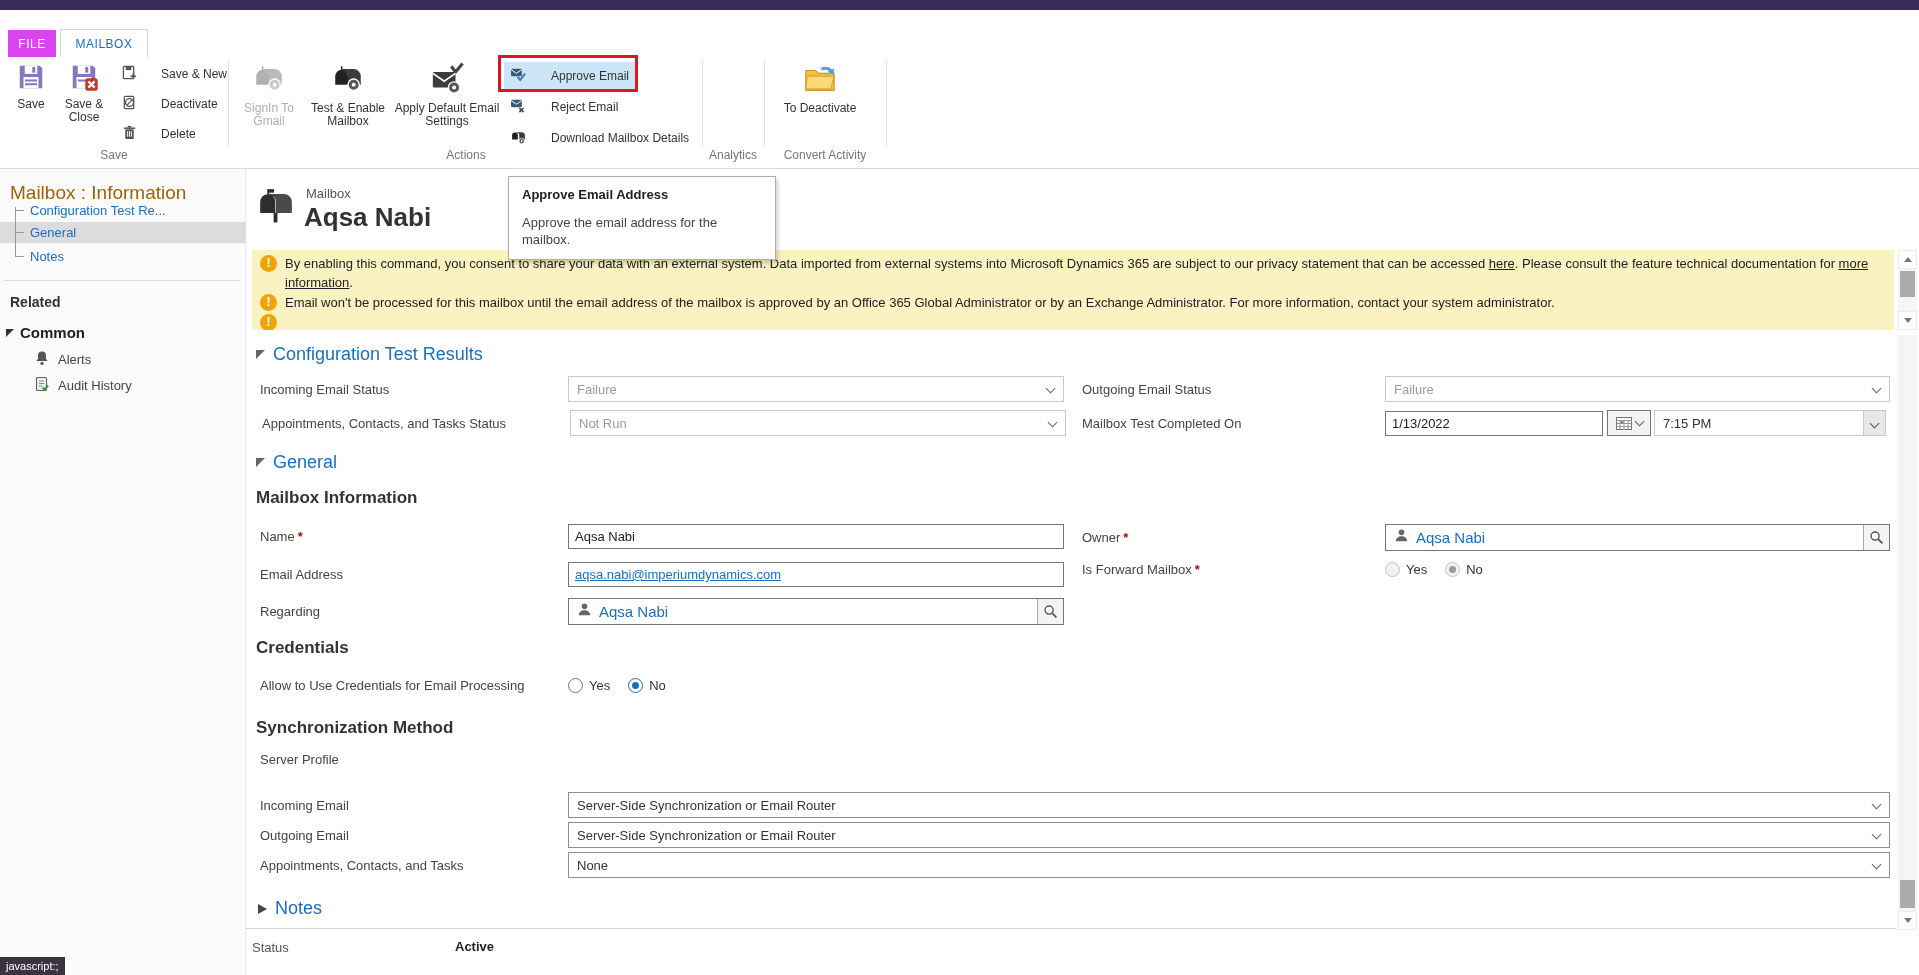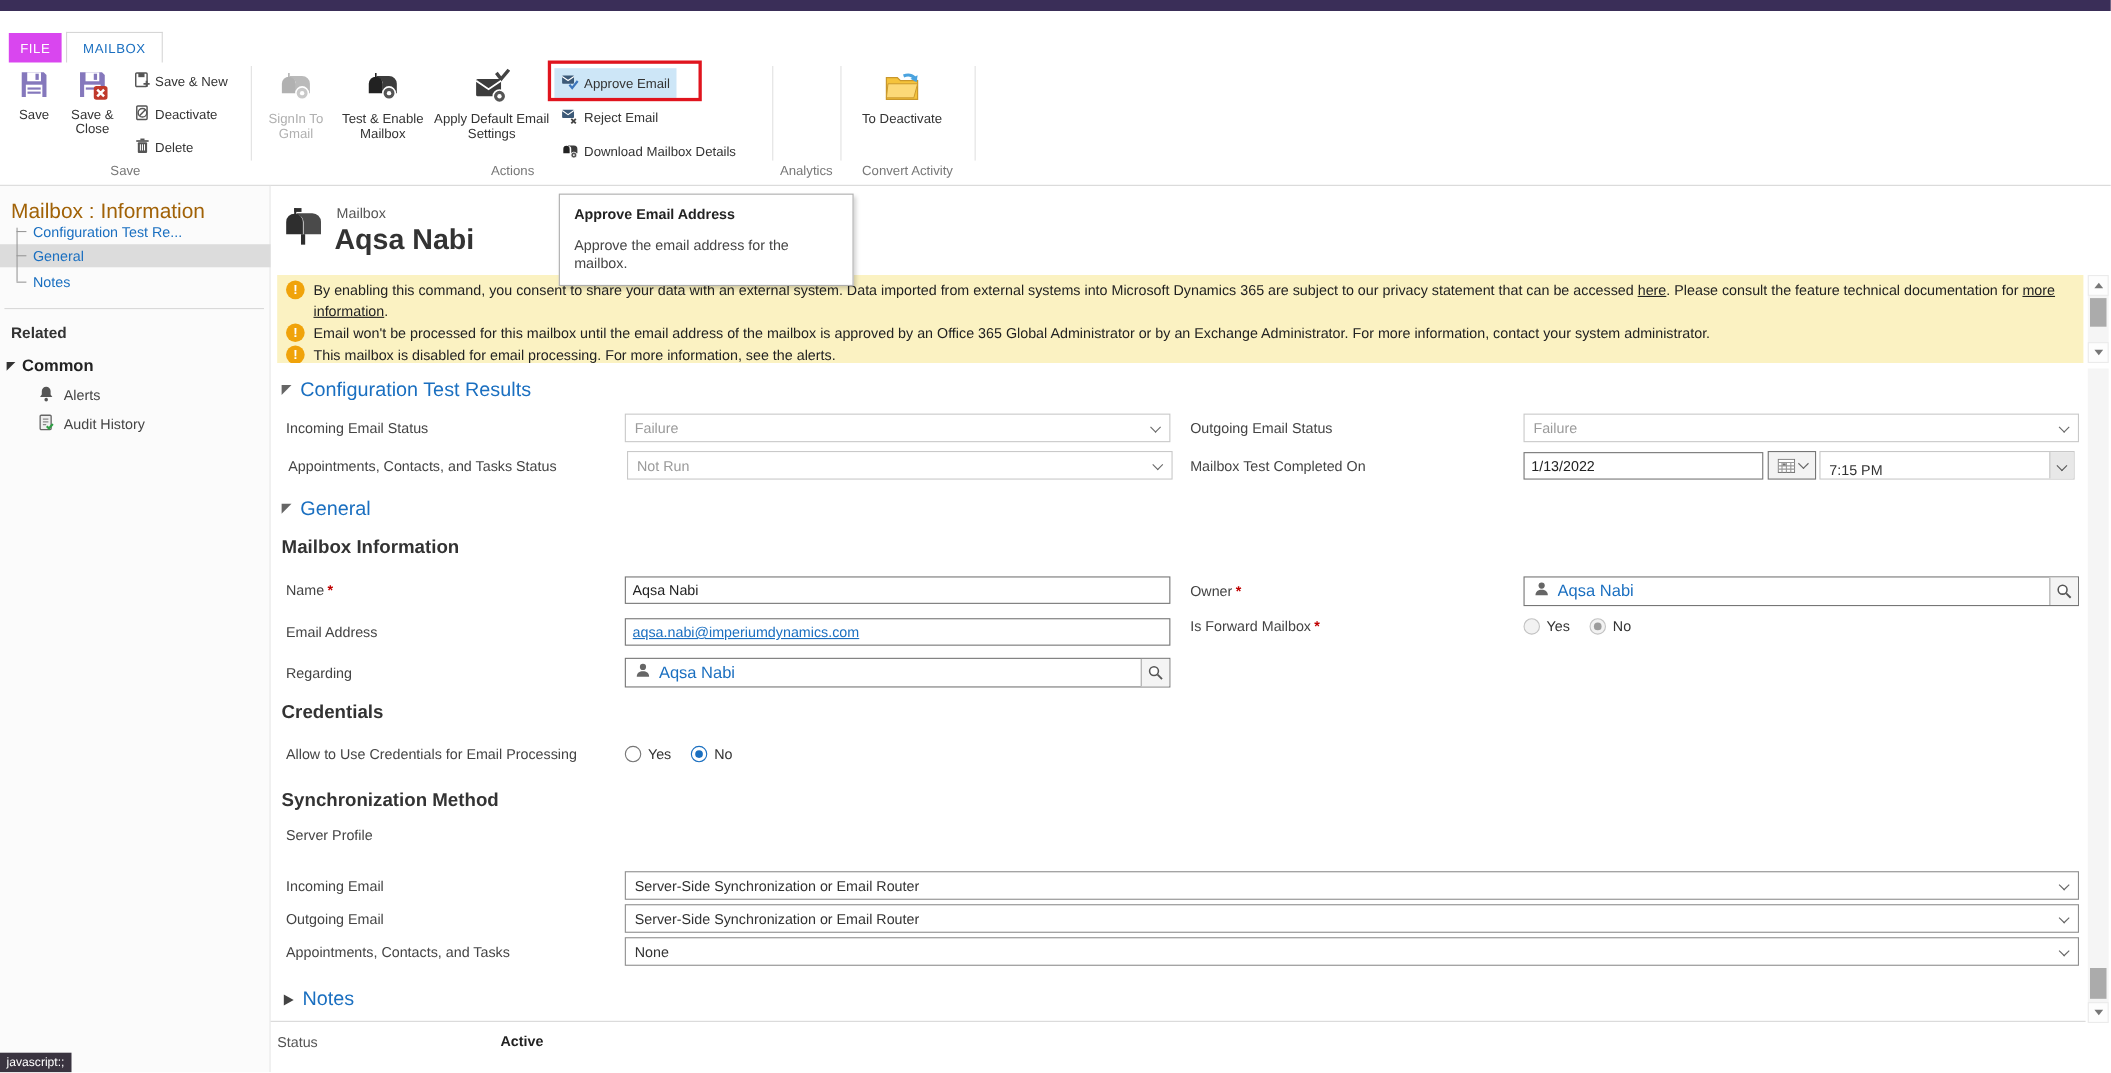--- a/index.html
+++ b/index.html
@@ -9,21 +9,21 @@
 
   
   .topstrip{left:0;top:0;width:1919px;height:10px;background:#3A2E58}
   .tab-file{left:8px;top:30px;width:48px;height:27px;background:#d946ef;color:#fff;font-size:12px;display:flex;align-items:center;justify-content:center;letter-spacing:.5px;cursor:pointer}
   .tab-mailbox{left:60px;top:29px;width:88px;height:28px;background:#fff;border:1px solid #D6D6D6;border-bottom:none;color:#1A6FC0;font-size:12px;display:flex;align-items:center;justify-content:center;letter-spacing:.5px;cursor:pointer}
 
   .ribbon{left:0;top:57px;width:1919px;height:112px;background:#fff;border-bottom:1px solid #D8D8D8}
   .rsep{width:1px;height:86px;background:#E2E2E2;top:60px}
   .glabel{top:148px;height:16px;font-size:12px;color:#777;text-align:center}
   .rbig{top:62px;display:flex;flex-direction:column;align-items:center;gap:3px;font-size:12px;color:#333;text-align:center;cursor:pointer;line-height:13px}
-  .rsmall{top:0;display:flex;align-items:center;gap:4px;font-size:12px;color:#333;cursor:pointer;height:24px;padding:0 6px}
+  .rsmall{top:0;display:flex;align-items:center;gap:24px;font-size:12px;color:#333;cursor:pointer;height:24px;padding:0 6px}
   .gray{color:#B0B0B0}
   .gray svg{opacity:.35;filter:grayscale(1)}
   .hl{background:#CDE6F7}
   .redbox{left:498px;top:55px;width:140px;height:37px;border:3px solid #E0141E;pointer-events:none;z-index:5}
 
   
   .tooltip{left:508px;top:176px;width:268px;height:84px;background:#fff;border:1px solid #ADADAD;box-shadow:2px 3px 4px rgba(0,0,0,.18);padding:10px 13px;z-index:9}
   .tooltip .tt{font-size:13px;font-weight:bold;color:#222}
   .tooltip .tb{font-size:13px;color:#444;margin-top:12px;line-height:17px}
 
@@ -67,21 +67,21 @@
   .magbtn{width:26px;align-self:stretch;border-left:1px solid #AAA;background:#F4F4F4;display:flex;align-items:center;justify-content:center;cursor:pointer;margin-left:auto}
   .rb{width:15px;height:15px;border-radius:50%;border:1px solid #767676;background:#fff;position:relative;cursor:pointer}
   .rb.sel::after{content:"";position:absolute;left:3px;top:3px;width:7px;height:7px;border-radius:50%;background:#1A6FC0}
   .rb.sel{border-color:#1A6FC0}
   .rb.dis{border-color:#C2C2C2;background:#F2F2F2}
   .rb.dis.sel{border-color:#C2C2C2}
   .rb.dis.sel::after{background:#9C9C9C}
   .rlabel{font-size:13px;color:#333;margin:0 18px 0 6px}
 
   .calbtn{width:44px;height:26px;border:1px solid #767676;background:#F3F3F3;display:flex;align-items:center;justify-content:center;gap:4px;cursor:pointer}
-  .timebox{height:26px;border:1px solid #C8C8C8;background:#fff;display:flex;align-items:flex-end;font-size:13px;color:#333;position:relative;padding-left:8px;cursor:pointer}
+  .timebox{height:26px;border:1px solid #C8C8C8;background:#fff;display:flex;align-items:center;font-size:13px;color:#333;position:relative;padding-left:8px;cursor:pointer}
   .timebox .tchev{margin-left:auto;width:22px;align-self:stretch;background:#E8E8E8;border-left:1px solid #C8C8C8;position:relative}
   .timebox .tchev::after{content:"";position:absolute;left:7px;top:9px;width:6px;height:6px;border-right:1.6px solid #555;border-bottom:1.6px solid #555;transform:rotate(45deg)}
 
   
   .sbar{width:19px;background:#F5F5F5}
   .sbtn{position:absolute;left:0;width:19px;height:19px;background:#FDFDFD;border:1px solid #EBEBEB;display:flex;align-items:center;justify-content:center;cursor:pointer}
   .arr-up{width:0;height:0;border-left:4px solid transparent;border-right:4px solid transparent;border-bottom:5px solid #777}
   .arr-dn{width:0;height:0;border-left:4px solid transparent;border-right:4px solid transparent;border-top:5px solid #777}
   .sthumb{position:absolute;left:2px;width:15px;background:#ABABAB;cursor:pointer}
 
@@ -318,21 +318,20 @@
     <div class="nrow">
       <span class="warnicon">!</span>
       <span><span>By enabling this command, you consent to share your data with an external system. Data imported from external systems into Microsoft Dynamics 365 are subject to our privacy statement that can be accessed </span><span class="nlink">here</span><span>. Please consult the feature technical documentation for </span><span class="nlink">more information</span><span>.</span></span>
     </div>
     <div class="nrow">
       <span class="warnicon">!</span>
       <span>Email won't be processed for this mailbox until the email address of the mailbox is approved by an Office 365 Global Administrator or by an Exchange Administrator. For more information, contact your system administrator.</span>
     </div>
     <div class="nrow">
       <span class="warnicon">!</span>
-      <span>This mailbox is disabled for email processing. For more information, see the alerts.</span>
     </div>
   </div>
 
   <div class="abs sbar" style="left:1898px;top:250px;height:80px">
     <div class="sbtn" style="top:0">
         <span class="arr-up"></span>
       </div>
     <div class="sthumb" style="top:21px;height:26px"></div>
     <div class="sbtn" style="top:61px">
         <span class="arr-dn"></span>

